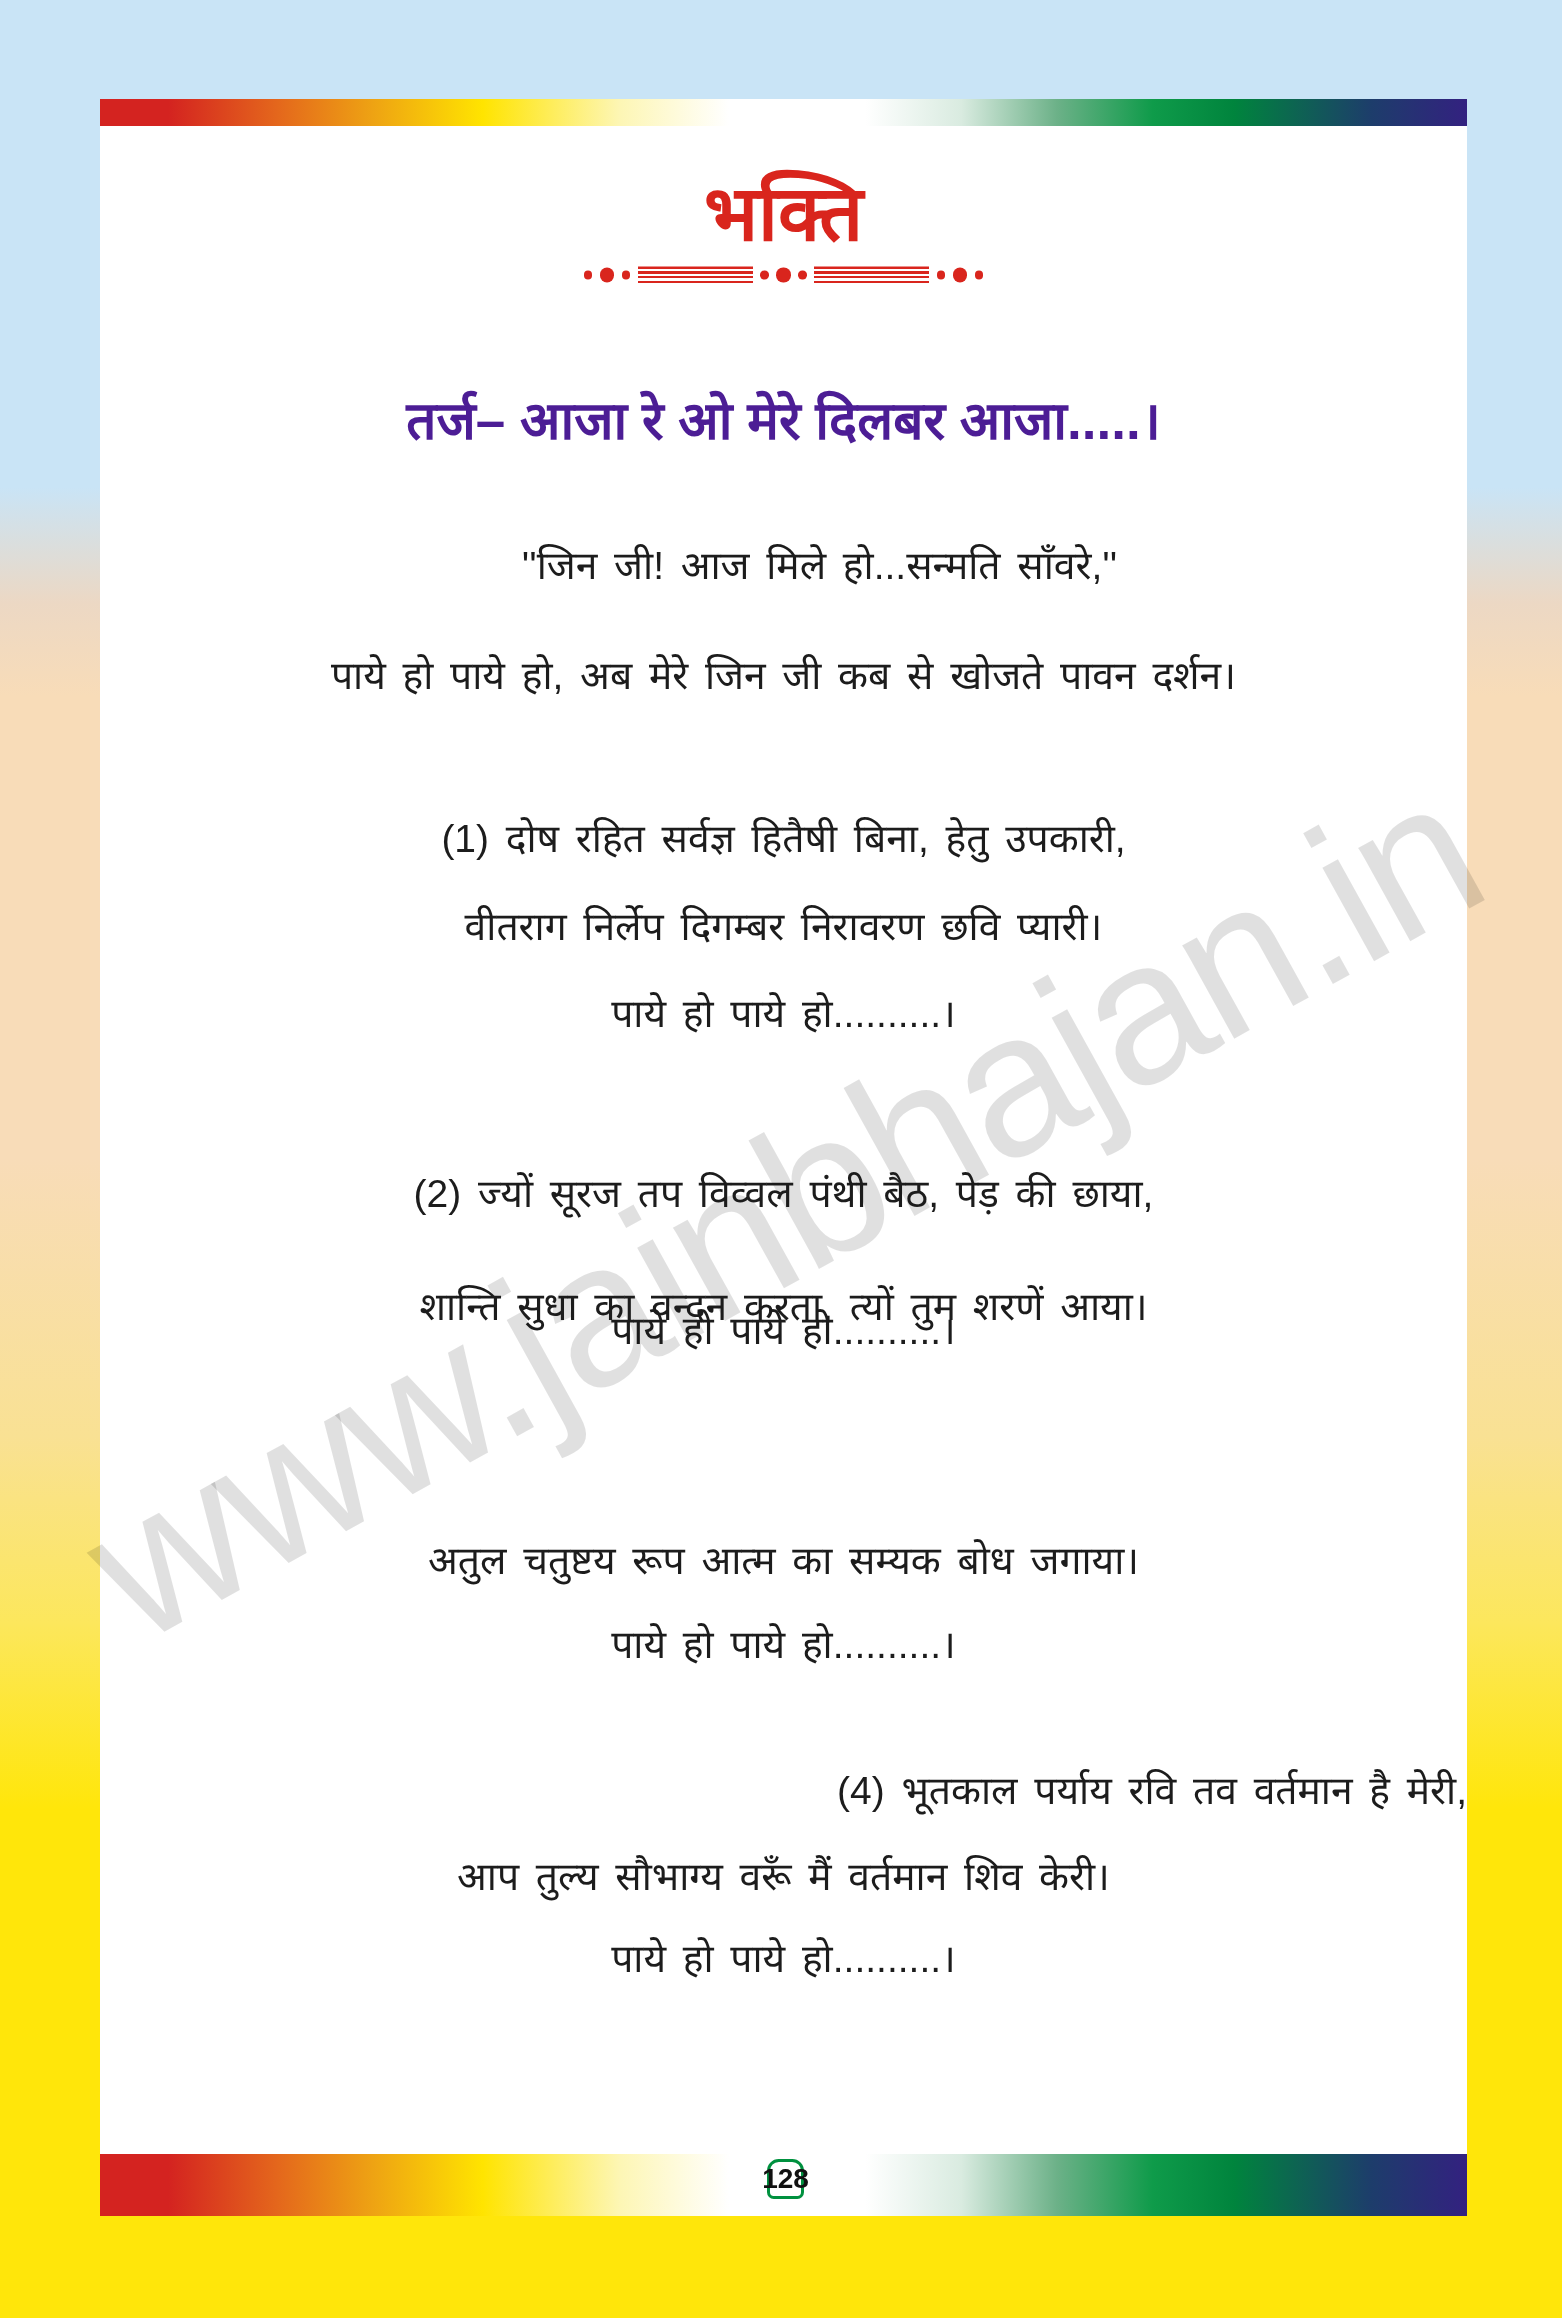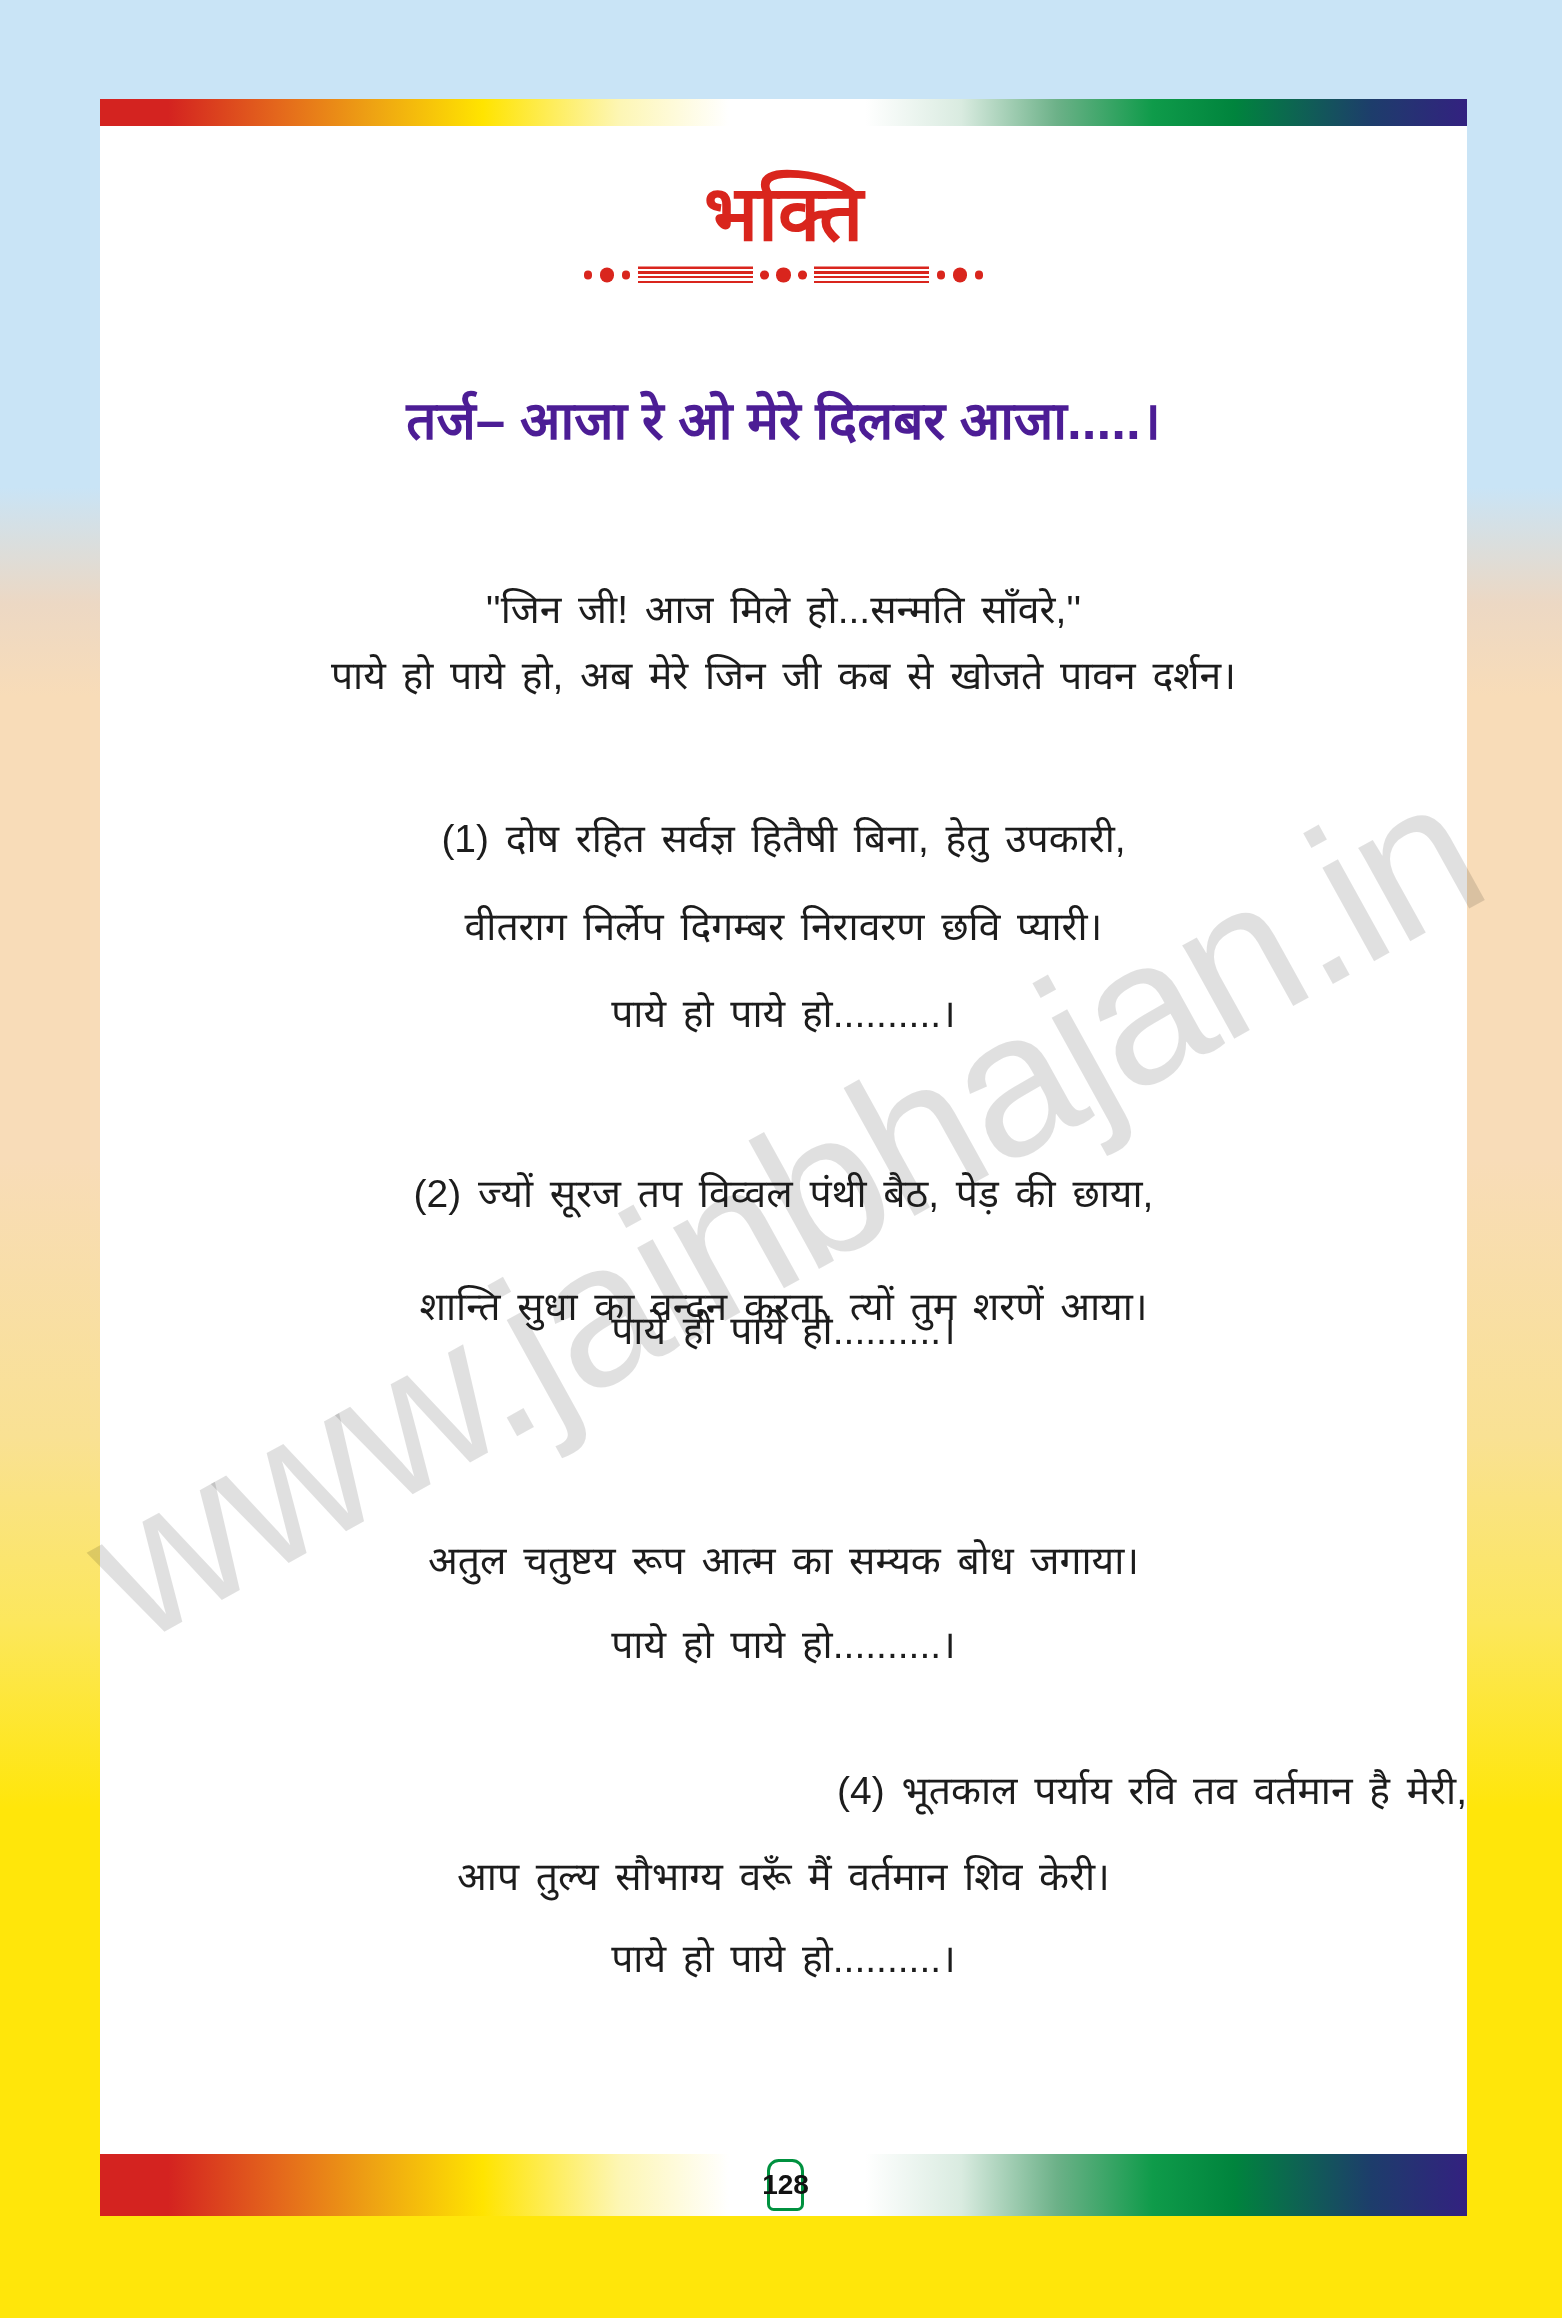--- a/index.html
+++ b/index.html
@@ -114,34 +114,34 @@
     color: #4c1d95;
     letter-spacing: 0;
   }
 
   
   .verse {
     font-size: 39px;
     color: #1c1c1c;
     word-spacing: 5.9px;
   }
-  .r1 { top: 508px; }
+  .r1 { top: 464px; padding-left: 36px; }
   .r2 { top: 574px; }
   .s1a { top: 737px; }  .s1b { top: 825px; }  .s1c { top: 912px; }
   .s2a { top: 1056px; margin-top: 36px; } .s2b { top: 1205px; } .s2c { top: 1229px; }
   .s3a { top: 1373px; } .s3b { top: 1459px; } .s3c { top: 1543px; }
   .s4a { top: 1689px; text-align: right; } .s4b { top: 1775px; } .s4c { top: 1857px; }
 
   
   .page-badge {
     position: absolute;
     left: 667px;
     top: 2060px;
     width: 37px;
-    height: 52px;
+    height: 40px;
     background: #ffffff;
     border: 3.4px solid #00913f;
     border-radius: 11.8px 11.8px 6.7px 6.7px;
     box-sizing: border-box;
     display: flex;
     align-items: center;
     justify-content: center;
     font-size: 28px;
     font-weight: bold;
     color: #111111;

